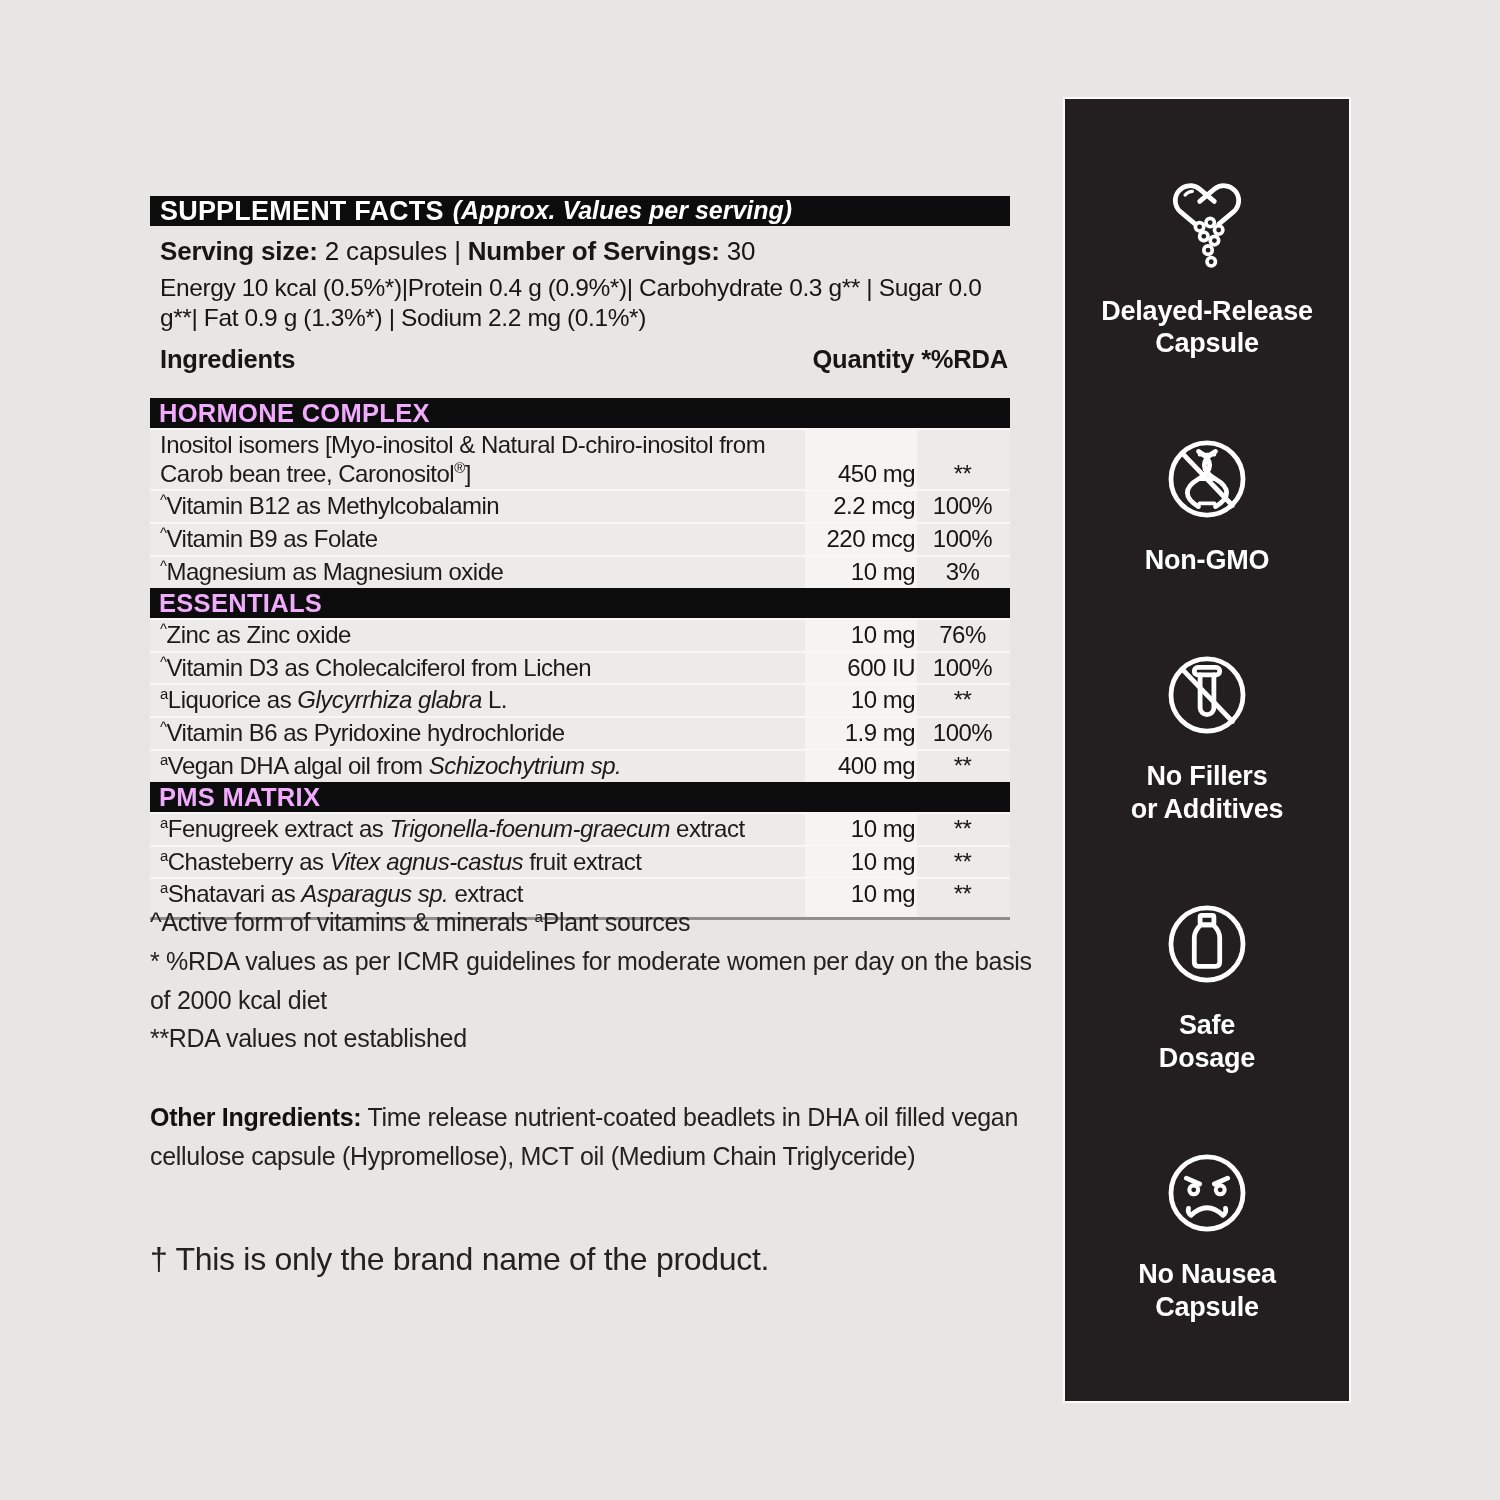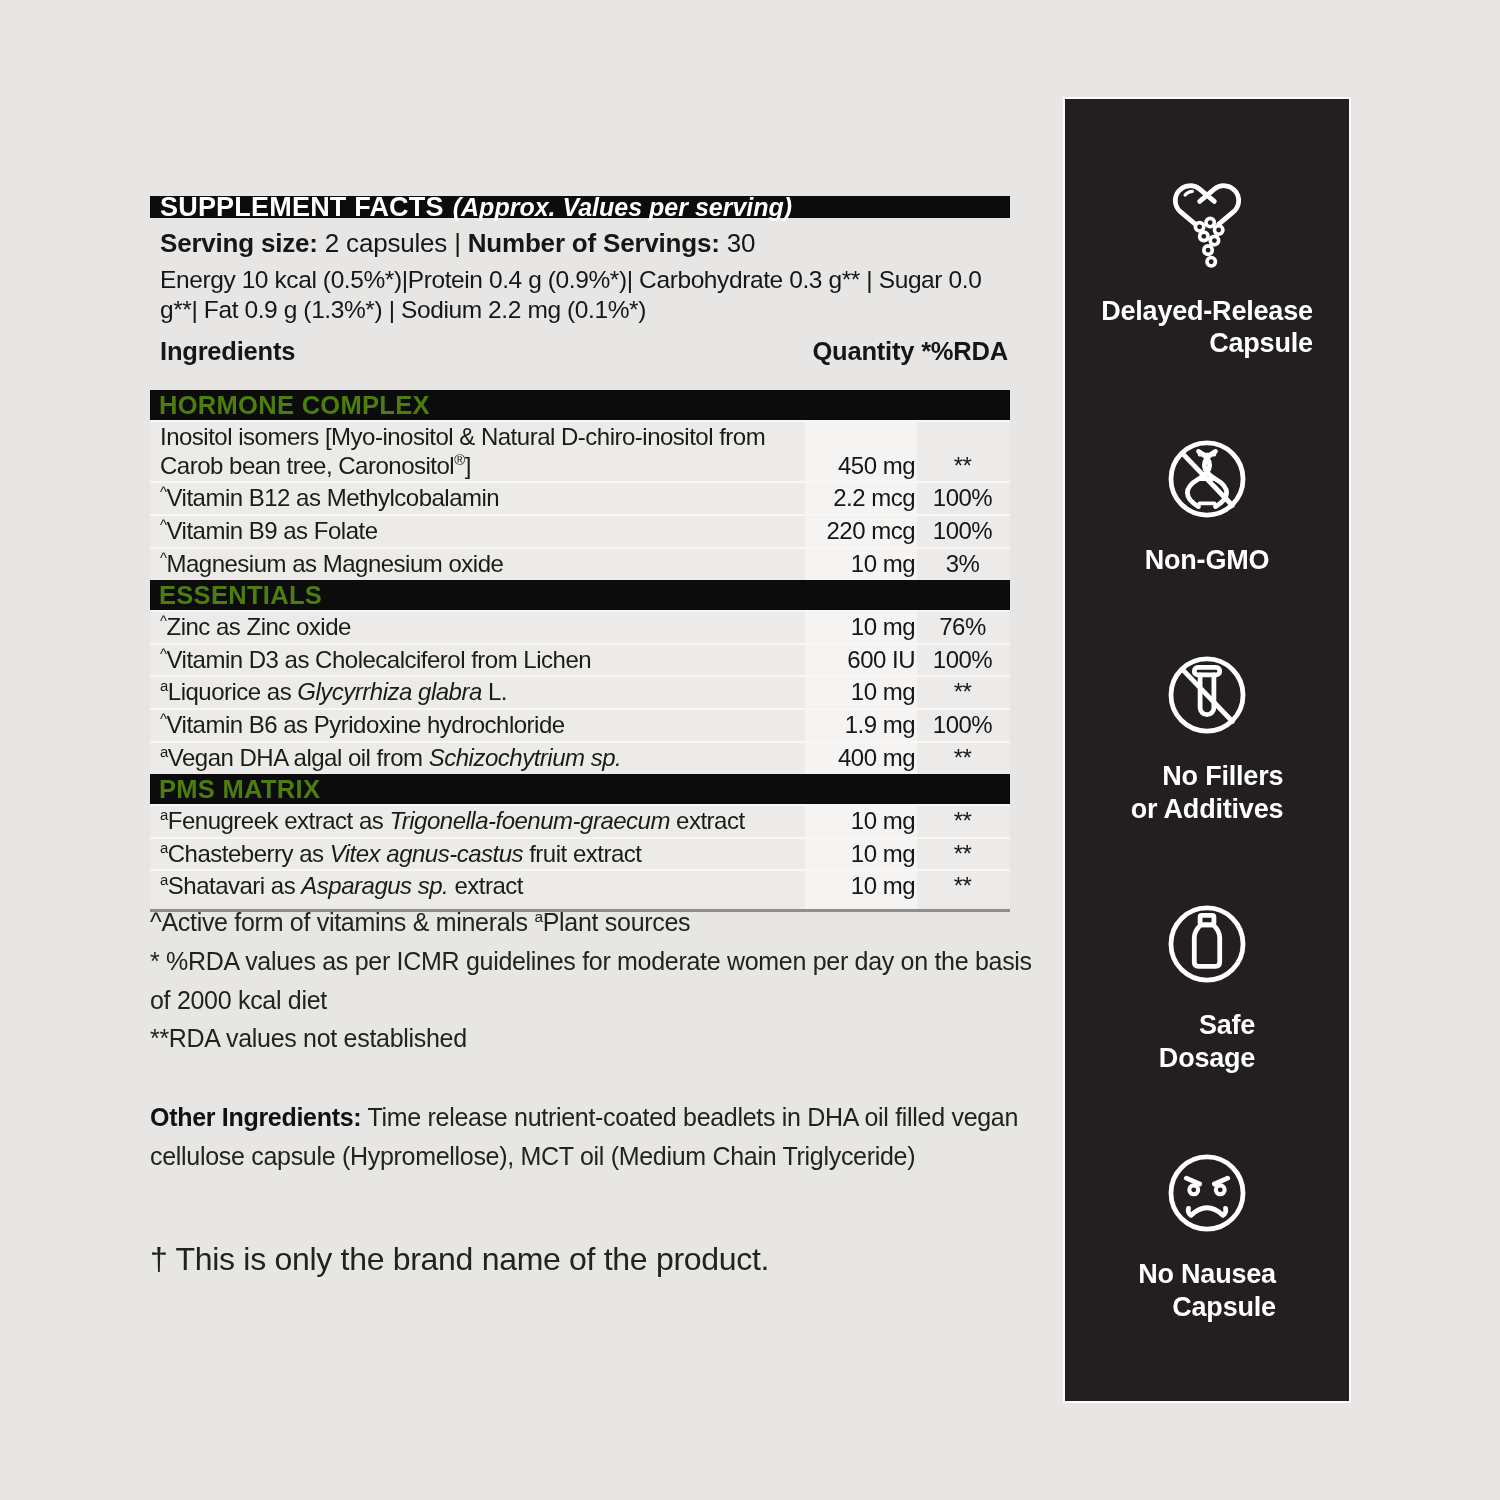--- a/index.html
+++ b/index.html
@@ -8,36 +8,36 @@
     background:#e7e6e4;color:#161616;
     font-family:"Liberation Sans", sans-serif;
     overflow:hidden;
   }
   sup{font-size:62%;line-height:0;}
   i{font-style:italic;}
 
   
   .facts{position:absolute;left:150px;top:196px;width:860px;}
   .facts-header{
-    background:#0c0c0c;color:#fff;height:22px;
-    display:flex;align-items:center;gap:9px;padding-left:10px;box-sizing:border-box;
+    background:#0c0c0c;color:#fff;height:30px;
+    display:flex;align-items:flex-start;gap:9px;padding-left:10px;box-sizing:border-box;
   }
   .fh-title{font-weight:800;font-size:27px;letter-spacing:.2px;}
   .fh-sub{font-style:italic;font-weight:600;font-size:25px;}
   .serving-line{font-size:26px;padding:10px 0 2px 10px;letter-spacing:-.2px;}
   .serving-line b{font-weight:700;}
   .nutrition{font-size:24.5px;letter-spacing:-.4px;line-height:1.22;padding:4px 0 6px 10px;}
   .col-head{display:flex;font-weight:700;font-size:25.5px;padding:6px 0 24px 10px;letter-spacing:-.2px;}
   .ch-i{flex:1;}
   .ch-q{text-align:right;padding-right:2px;}
 
   .tbl{position:relative;background:#ecebe9;border-bottom:3px solid #8f8e8c;padding-bottom:7px;}
   .stripe{position:absolute;left:655px;top:0;bottom:0;width:112px;background:#f5f4f2;}
   .secbar{
-    position:relative;background:#0c0c0c;color:#4d7c0f;
+    position:relative;background:#0c0c0c;color:#f0abfc;
     font-weight:800;font-size:25.5px;height:30px;line-height:30px;
     padding-left:9px;letter-spacing:.3px;
   }
   .row{position:relative;display:flex;align-items:flex-end;border-top:2px solid #f8f7f5;font-size:24px;letter-spacing:-.5px;line-height:1.2;padding:1px 0;}
   .row:first-of-type{border-top:none;}
   .rname{flex:1;padding-left:10px;padding-right:6px;color:#1b1b19;}
   .rqty{width:104px;text-align:right;flex:none;}
   .rrda{width:95px;text-align:center;flex:none;}
 
   
@@ -48,21 +48,21 @@
 
   
   .sidebar{
     position:absolute;left:1063px;top:97px;width:288px;height:1306px;
     background:#231f20;border:2px solid #fbfbfb;box-sizing:border-box;
     display:flex;flex-direction:column;justify-content:space-evenly;align-items:center;
     padding:12px 0;
   }
   .badge{display:flex;flex-direction:column;align-items:center;gap:12px;}
   .badge svg{width:106px;height:106px;display:block;}
-  .badge-label{color:#fff;font-size:27px;font-weight:600;text-align:right;line-height:1.2;letter-spacing:-.2px;}
+  .badge-label{color:#fff;font-size:27px;font-weight:600;text-align:center;line-height:1.2;letter-spacing:-.2px;}
 </style>
 </head>
 <body>
 
 <div class="facts">
   <div class="facts-header">
     <span class="fh-title">SUPPLEMENT FACTS</span>
     <span class="fh-sub">(Approx. Values per serving)</span>
   </div>
   <div class="serving-line">

